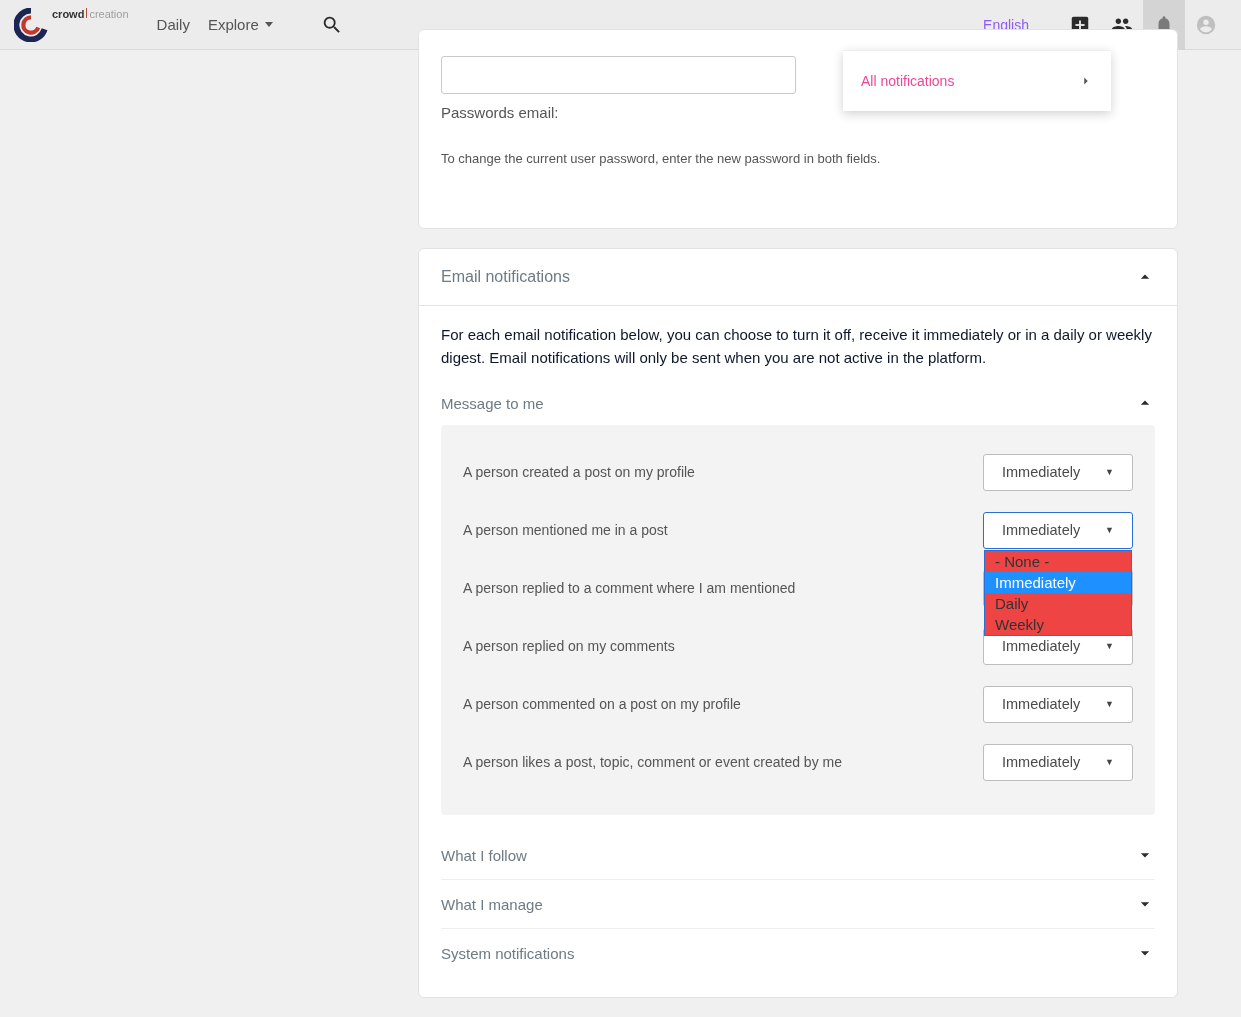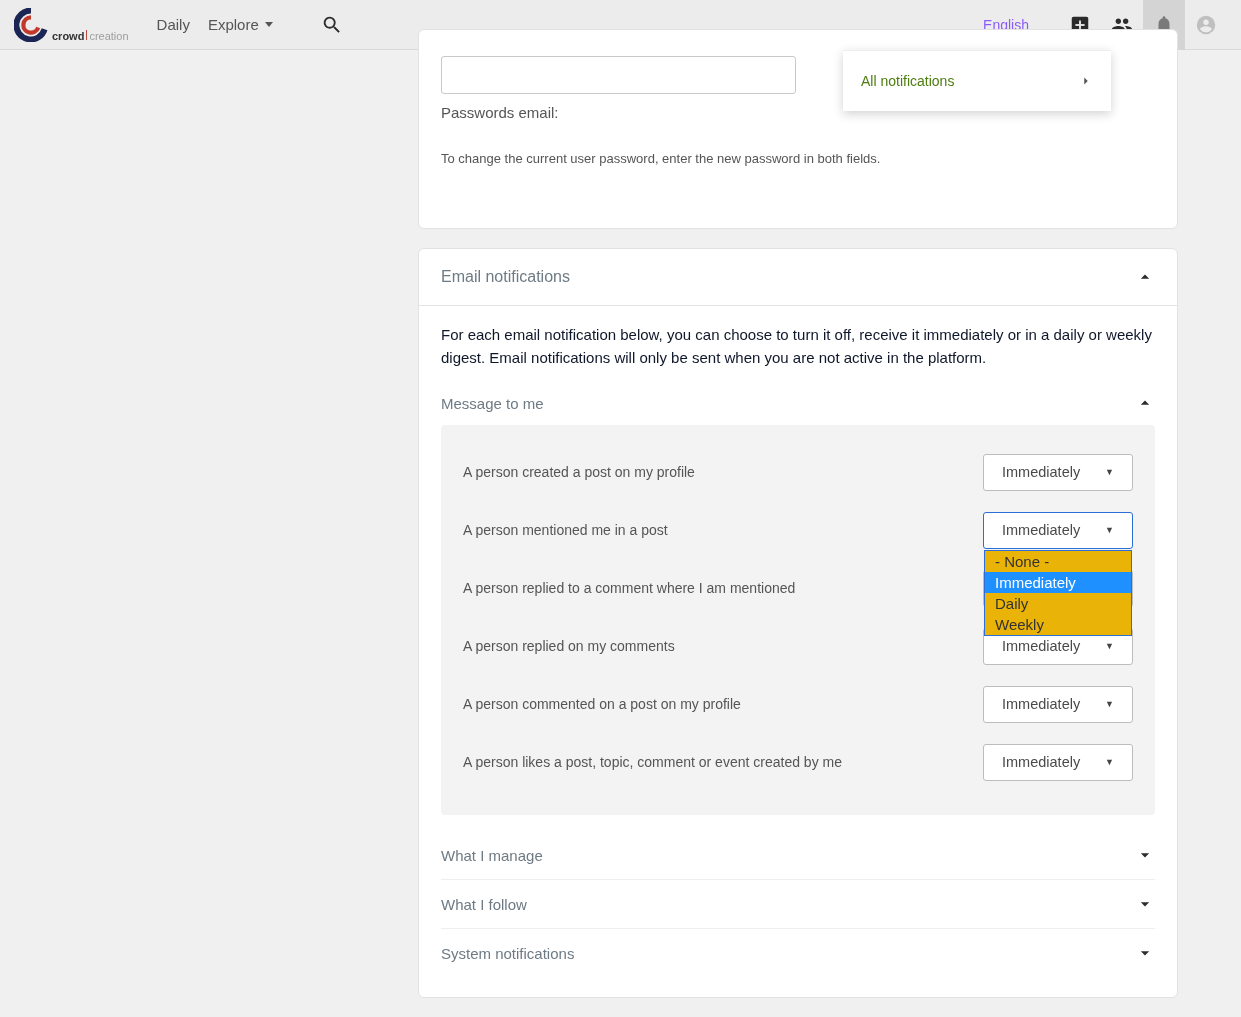--- a/index.html
+++ b/index.html
@@ -17,21 +17,21 @@
   .topbar {
     position: absolute;
     top: 0; left: 0; right: 0;
     height: 50px;
     background: #ececec;
     border-bottom: 1px solid #d9d9d9;
     display: flex;
     align-items: center;
     padding: 0 14px;
   }
-  .logo-wrap { display: flex; align-items: flex-end; margin-right: 18px; }
+  .logo-wrap { display: flex; align-items: flex-start; margin-right: 18px; }
   .logo-svg { width: 34px; height: 34px; }
   .brand-text { font-size: 11px; margin-left: 4px; display: flex; align-items: baseline; }
   .brand-text .b1 { font-weight: 700; color: #333; }
   .brand-sep { display:inline-block; width:1px; height:10px; background:#b94a3e; margin:0 2px; }
   .brand-text .b2 { color: #9e9e9e; }
   .nav { display: flex; gap: 18px; align-items: center; margin-left: 10px; }
   .nav a { color: #555; font-size: 15px; text-decoration: none; display: flex; align-items: center; cursor: pointer; }
   .caret { display:inline-block; width:0;height:0;border-left:4px solid transparent;border-right:4px solid transparent;border-top:5px solid #555;margin-left:6px; }
   .search-btn { margin-left: 48px; color:#555; cursor:pointer; display:flex; align-items:center; }
   .spacer { flex: 1; }
@@ -54,21 +54,21 @@
     box-shadow: 0 3px 10px rgba(0,0,0,0.18);
     z-index: 40;
     font-size: 14px;
   }
   .notif-head { padding: 15px 18px; color:#4a4a4a; border-bottom:1px solid #eee; }
   .notif-body { padding: 26px 18px; color:#808080; font-size:12.5px; }
   .notif-foot {
     border-top:1px solid #eee;
     padding: 22px 18px;
     display:flex; justify-content:space-between; align-items:center;
-    color:#4d7c0f; cursor:pointer;
+    color:#ec4899; cursor:pointer;
   }
   .chev { width:14px;height:14px;fill:#555; }
 
   
   .content-area {
     position:absolute;
     top: 50px; left:0; right:0; bottom:0;
   }
   .password-card, .email-card {
     position:absolute;
@@ -135,21 +135,21 @@
     color:#4a4a4a; font-size:14.5px;
     cursor:pointer;
     position:relative;
   }
   .select-box.open { border-color:#2b6fd6; }
   .select-caret { font-size:9px; color:#444; }
 
   .options-popup {
     position:absolute;
     top:37px; left:0; right:0;
-    background:#eab308;
+    background:#ef4444;
     border:1px solid #2b6fd6;
     z-index:50;
   }
   .opt { padding:2px 10px; font-size:15px; color:#333; cursor:pointer; }
   .opt.selected { background:#1e90ff; color:#fff; }
 
   .collapsed-sections { padding: 0 22px 20px; }
   .coll-row {
     display:flex; justify-content:space-between; align-items:center;
     padding:14px 0;
@@ -308,27 +308,27 @@
             <span>Immediately</span>
             <span class="select-caret">▼</span>
           </div>
         </div>
 
       </div>
     </div>
 
     <div class="collapsed-sections">
       <div class="coll-row">
-        <span>What I manage</span>
+        <span>What I follow</span>
         <svg class="chev-down" viewBox="0 0 24 24">
             <path d="M7 10l5 5 5-5z"></path>
           </svg>
       </div>
       <div class="coll-row">
-        <span>What I follow</span>
+        <span>What I manage</span>
         <svg class="chev-down" viewBox="0 0 24 24">
             <path d="M7 10l5 5 5-5z"></path>
           </svg>
       </div>
       <div class="coll-row">
         <span>System notifications</span>
         <svg class="chev-down" viewBox="0 0 24 24">
             <path d="M7 10l5 5 5-5z"></path>
           </svg>
       </div>

